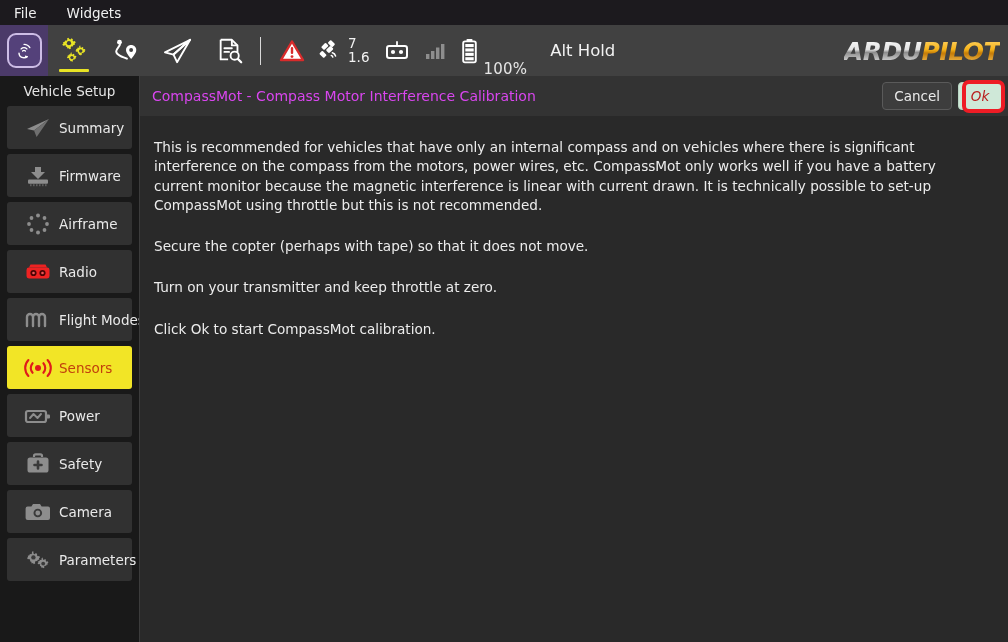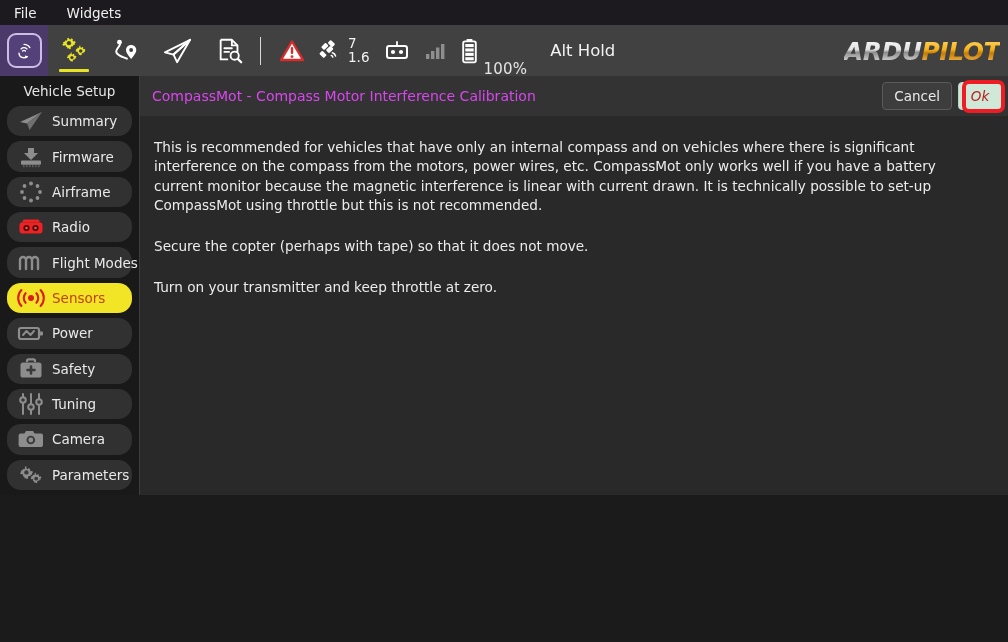--- a/index.html
+++ b/index.html
@@ -3,21 +3,21 @@
 <meta charset="utf-8">
 <style>
   html,body{margin:0;padding:0;}
   body{
     width:1008px;height:642px;overflow:hidden;
     background:#1b1b1b;
     font-family:"DejaVu Sans", sans-serif;
     color:#e8e8e8;
     -webkit-font-smoothing:antialiased;
   }
-  .app{position:relative;width:1008px;height:495px;display:flex;flex-direction:column;}
+  .app{position:relative;width:1008px;height:642px;display:flex;flex-direction:column;}
 
   
   .menubar{
     height:25px;flex:0 0 25px;background:#1c1a1e;display:flex;align-items:center;
     padding-left:10px;gap:22px;
   }
   .menu-item{font-size:13.5px;color:#f0f0f0;padding:2px 4px;cursor:default;}
 
   
   .toolbar{
@@ -63,22 +63,22 @@
   
   .main{flex:1 1 auto;display:flex;min-height:0;}
 
   
   .sidebar{
     width:139px;flex:0 0 139px;background:#191919;border-right:1px solid #3c3c3c;
     display:flex;flex-direction:column;align-items:center;padding-top:4px;overflow:hidden;
   }
   .sb-title{font-size:13.5px;color:#e6e6e6;margin:3px 0 7px 0;}
   .sb-item{
-    width:125px;height:43px;background:#313131;border-radius:14px;margin-bottom:5px;
-    display:flex;align-items:center;padding-left:7px;box-sizing:border-box;cursor:pointer;
+    width:125px;height:43px;background:#313131;border-radius:3px;margin-bottom:5px;
+    display:flex;align-items:center;padding-left:14px;box-sizing:border-box;cursor:pointer;
   }
   .sb-item.selected{background:#f2e526;}
   .sb-item.selected .sb-label{color:#c2410c;}
   .sb-ico{width:34px;height:28px;flex:0 0 34px;display:flex;align-items:center;justify-content:center;}
   .sb-label{font-size:13.5px;color:#e9e9e9;margin-left:4px;white-space:nowrap;}
 
   
   .content{flex:1 1 auto;background:#292929;display:flex;flex-direction:column;min-width:0;}
   .page-header{
     height:40px;flex:0 0 40px;background:#333333;display:flex;align-items:center;
@@ -333,36 +333,20 @@
         <span class="sb-ico">
           <svg width="26" height="22" viewBox="0 0 26 22" aria-hidden="true">
             <path d="M9 4V3a1.6 1.6 0 0 1 1.6-1.6h4.8A1.6 1.6 0 0 1 17 3v1" fill="none" stroke="#8d8d8d" stroke-width="2.2"></path>
             <rect x="2.5" y="4.5" width="21" height="15" rx="2.6" fill="#8d8d8d"></rect>
             <path d="M13 8.5v7M9.5 12h7" stroke="#3a3a3a" stroke-width="2.6" stroke-linecap="round"></path>
           </svg>
         </span>
         <span class="sb-label">Safety</span>
       </div>
 
-      <div class="sb-item">
-        <span class="sb-ico">
-          <svg width="26" height="24" viewBox="0 0 26 24" aria-hidden="true">
-            <g stroke="#8d8d8d" stroke-width="2" stroke-linecap="round">
-              <path d="M5 2v20M13 2v20M21 2v20"></path>
-            </g>
-            <g fill="#3a3a3a" stroke="#8d8d8d" stroke-width="2">
-              <circle cx="5" cy="8"></circle>
-                <circle cx="5" cy="8" r="2.8"></circle>
-              <circle cx="13" cy="15" r="2.8"></circle>
-              <circle cx="21" cy="10" r="2.8"></circle>
-            </g>
-          </svg>
-        </span>
-        <span class="sb-label">Tuning</span>
-      </div>
 
       <div class="sb-item">
         <span class="sb-ico">
           <svg width="28" height="22" viewBox="0 0 28 22" aria-hidden="true">
             <path d="M9 3h7l1.6 2.6H24a2 2 0 0 1 2 2V17a2 2 0 0 1-2 2H3.6a2 2 0 0 1-2-2V7.6a2 2 0 0 1 2-2h3.8z" fill="#8d8d8d"></path>
             <circle cx="13.8" cy="12" r="4.3" fill="#3a3a3a"></circle>
             <circle cx="13.8" cy="12" r="2.4" fill="#8d8d8d"></circle>
           </svg>
         </span>
         <span class="sb-label">Camera</span>
@@ -391,16 +375,17 @@
           <div class="btn">Cancel</div>
           <div class="btn ok">Ok</div>
         </div>
         <div class="annot-ring"></div>
       </div>
 
       <div class="doc">
         <p>This is recommended for vehicles that have only an internal compass and on vehicles where there is significant interference on the compass from the motors, power wires, etc. CompassMot only works well if you have a battery current monitor because the magnetic interference is linear with current drawn. It is technically possible to set-up CompassMot using throttle but this is not recommended.</p>
         <p>Secure the copter (perhaps with tape) so that it does not move.</p>
         <p>Turn on your transmitter and keep throttle at zero.</p>
+        <p>Click Ok to start CompassMot calibration.</p>
       </div>
     </div>
   </div>
 </div>
 
 </body></html>

